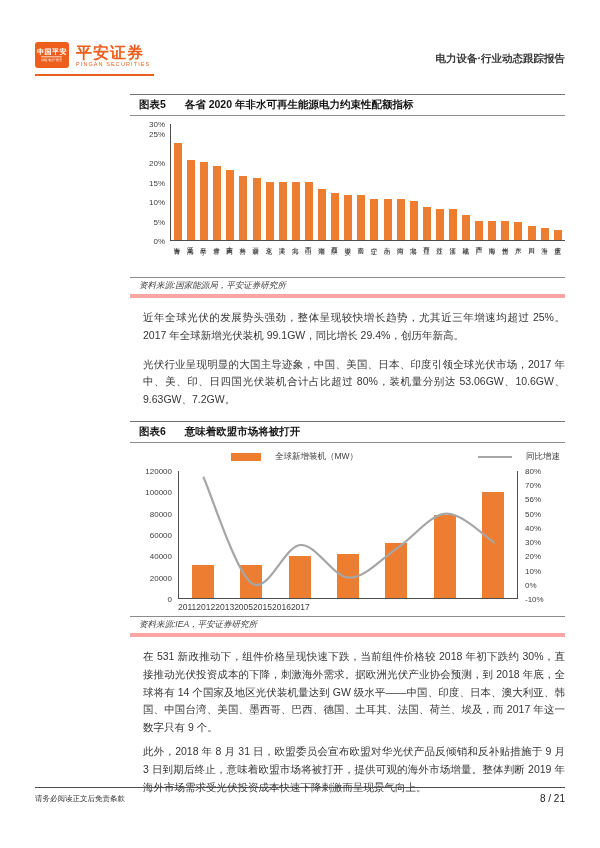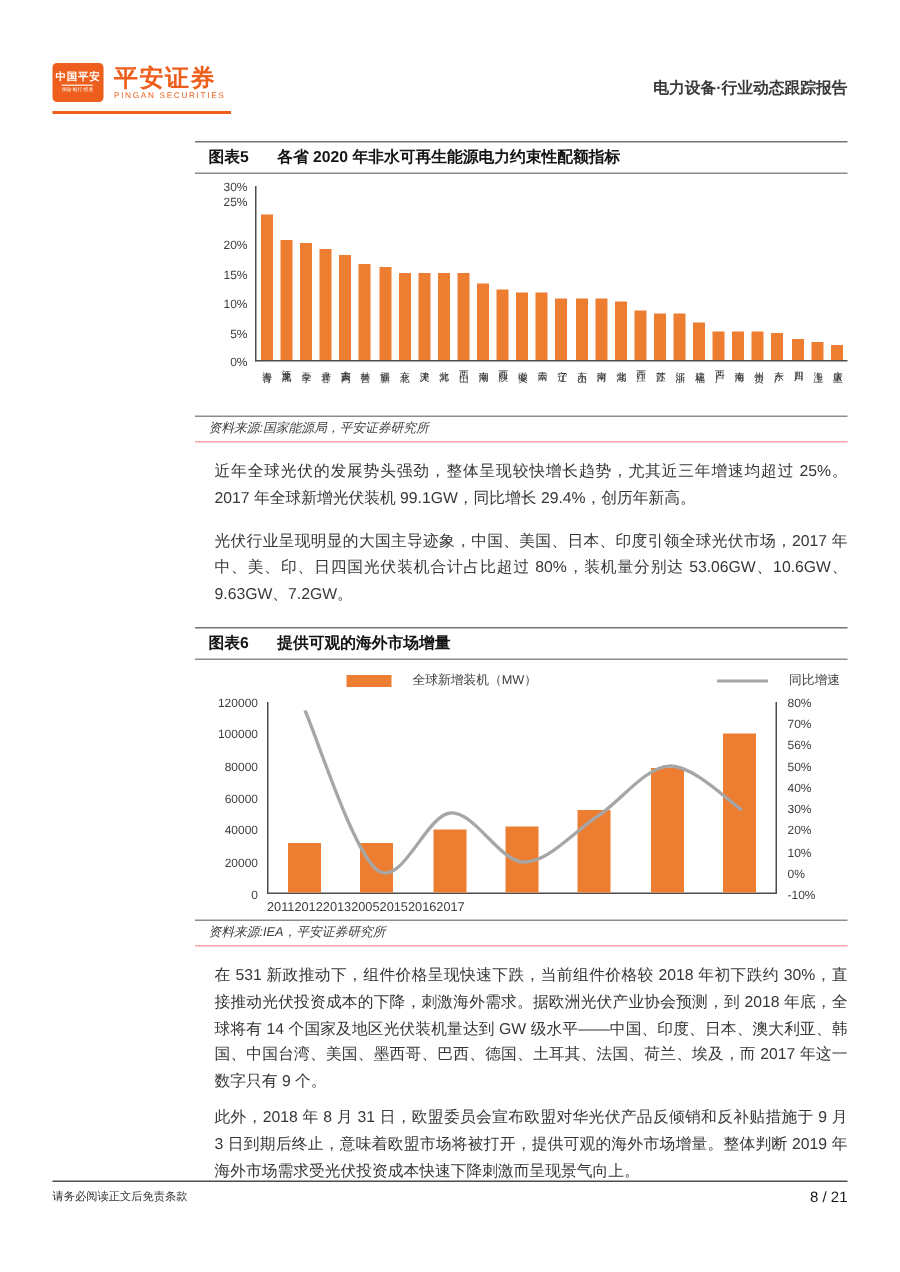--- a/index.html
+++ b/index.html
@@ -14,21 +14,21 @@
   .logo-box-main { font-size:7px; font-weight:bold; letter-spacing:.5px; line-height:9px; }
   .logo-box-sub { font-size:3.5px; line-height:5px; border-top:1px solid rgba(255,255,255,.85); padding-top:1px; white-space:nowrap; transform:scale(.9); }
   .logo-cn { font-size:16px; font-weight:bold; color:#ee5f1d; line-height:17px; letter-spacing:1px; }
   .logo-en { font-size:5.5px; color:#ee5f1d; letter-spacing:1.1px; }
   .report-type { font-size:10.5px; font-weight:bold; color:#3a3a3a; }
 
   
   .content { margin:18px 35px 0 130px; width:435px; }
   .fig-header { border-top:1.5px solid #737373; border-bottom:1px solid #8c8c8c; padding:3px 2px 3px 9px; font-size:10.5px; font-weight:bold; color:#141414; }
   .fig-tag { margin-right:16px; }
-  .source-row { border-top:1px solid #8c8c8c; border-bottom:1px solid #fca5a5; padding:2px 2px 2px 9px; font-size:8.5px; font-style:italic; color:#3d3d3d; }
+  .source-row { border-top:1px solid #8c8c8c; border-bottom:4px solid #fca5a5; padding:2px 2px 2px 9px; font-size:8.5px; font-style:italic; color:#3d3d3d; }
 
   
   .chart5 { display:flex; margin:8px 0 6px 6px; }
   .c5-y { width:34px; position:relative; height:117px; }
   .c5-y span { position:absolute; right:5px; font-size:8px; color:#3d3d3d; }
   .c5-main { flex:1; }
   .c5-bars { display:flex; align-items:flex-end; justify-content:space-between; height:117px; border-left:1px solid #4d4d4d; border-bottom:1px solid #4d4d4d; padding:0 3px; }
   .c5-bar { width:8px; }
   .c5-labels { display:flex; justify-content:space-between; padding:0 3px; margin-top:2px; height:28px; }
   .c5-label { width:8px; writing-mode:vertical-rl; text-orientation:upright; font-size:6.5px; line-height:8px; color:#333; letter-spacing:-1px; display:flex; justify-content:flex-start; }
@@ -49,21 +49,21 @@
   .c6-left span { position:absolute; right:6px; font-size:8px; color:#3d3d3d; }
   .c6-plot { width:340px; height:128px; position:relative; border-left:1px solid #4d4d4d; border-bottom:1px solid #4d4d4d; border-right:1px solid #4d4d4d; }
   .c6-bars { position:absolute; left:0; right:0; top:0; bottom:0; display:flex; justify-content:space-around; align-items:flex-end; }
   .c6-bar { width:22px; }
   .c6-plot svg { position:absolute; left:0; top:0; overflow:visible; }
   .c6-right { width:38px; position:relative; height:128px; }
   .c6-right span { position:absolute; left:7px; font-size:8px; color:#3d3d3d; }
   .c6-x { display:flex; justify-content:flex-start; margin-left:48px; width:340px; margin-top:3px; font-size:8.5px; color:#3d3d3d; }
 
   
-  .footer { position:absolute; left:35px; right:35px; top:787px; border-top:1px solid #4d4d4d; padding-top:5px; display:flex; justify-content:space-between; align-items:flex-start; }
+  .footer { position:absolute; left:35px; right:35px; top:787px; border-top:1px solid #4d4d4d; padding-top:5px; display:flex; justify-content:space-between; align-items:center; }
   .disclaimer { font-size:7.5px; color:#333; }
   .page-num { font-size:10px; color:#1a1a1a; }
 </style>
 </head>
 <body>
 
 <div class="page">
 
   <div class="header">
     <div class="logo">
@@ -165,21 +165,21 @@
     </div>
 
     <div class="source-row">资料来源:国家能源局，平安证券研究所</div>
 
 
     <p class="para">近年全球光伏的发展势头强劲，整体呈现较快增长趋势，尤其近三年增速均超过 25%。2017 年全球新增光伏装机 99.1GW，同比增长 29.4%，创历年新高。</p>
     <p class="para">光伏行业呈现明显的大国主导迹象，中国、美国、日本、印度引领全球光伏市场，2017 年中、美、印、日四国光伏装机合计占比超过 80%，装机量分别达 53.06GW、10.6GW、9.63GW、7.2GW。</p>
 
     <div class="fig-header" style="margin-top:12px;">
       <span class="fig-tag">图表6</span>
-      <span class="fig-title">提供可观的海外市场增量</span>
+      <span class="fig-title">意味着欧盟市场将被打开</span>
     </div>
 
     <div class="chart6">
       <div class="legend">
         <span class="leg-item">
           <span class="leg-swatch-bar" id="legswatch1" style="background: rgb(237, 125, 49);"></span>
           <span>全球新增装机（MW）</span>
         </span>
         <span class="leg-item">
           <span class="leg-swatch-line" id="legswatch2" style="background: rgb(166, 166, 166);"></span>

